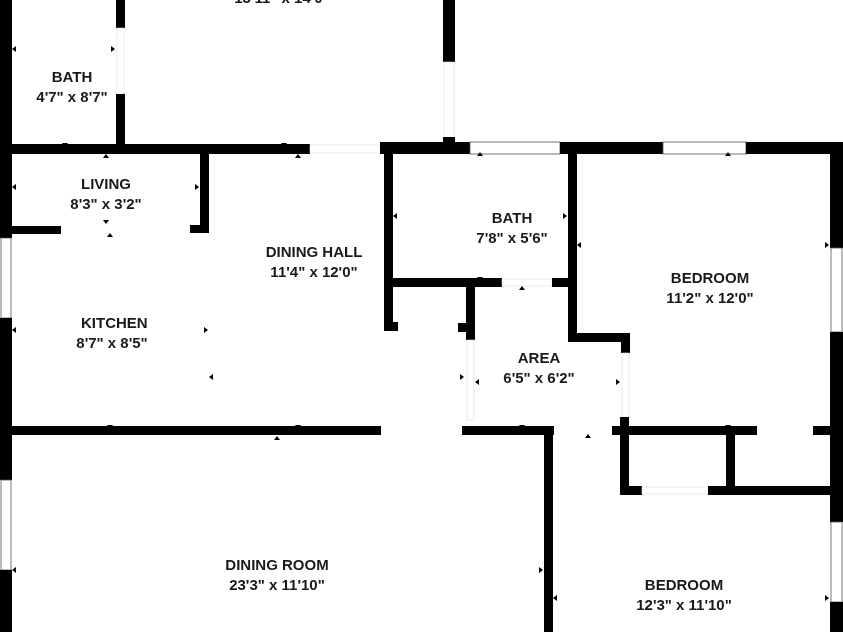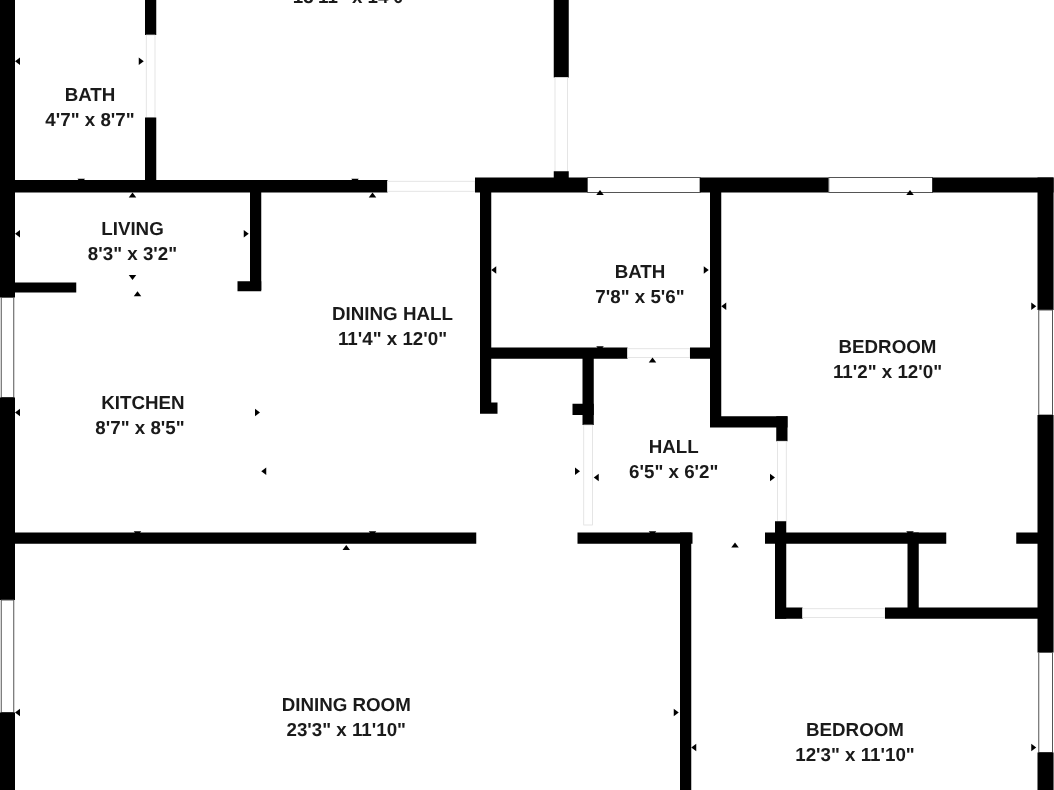--- a/index.html
+++ b/index.html
@@ -139,21 +139,21 @@
 </div>
 <div class="room-label" style="left:710px; top:268px;">
   <span class="name">BEDROOM</span>
   <span class="dim">11'2" x 12'0"</span>
 </div>
 <div class="room-label" style="left:112px; top:313px;text-align:right;">
   <span class="name">KITCHEN</span>
   <span class="dim">8'7" x 8'5"</span>
 </div>
 <div class="room-label" style="left:539px; top:348px;">
-  <span class="name">HALL</span>
+  <span class="name">AREA</span>
   <span class="dim">6'5" x 6'2"</span>
 </div>
 <div class="room-label" style="left:277px; top:555px;">
   <span class="name">DINING ROOM</span>
   <span class="dim">23'3" x 11'10"</span>
 </div>
 <div class="room-label" style="left:684px; top:575px;">
   <span class="name">BEDROOM</span>
   <span class="dim">12'3" x 11'10"</span>
 </div>

